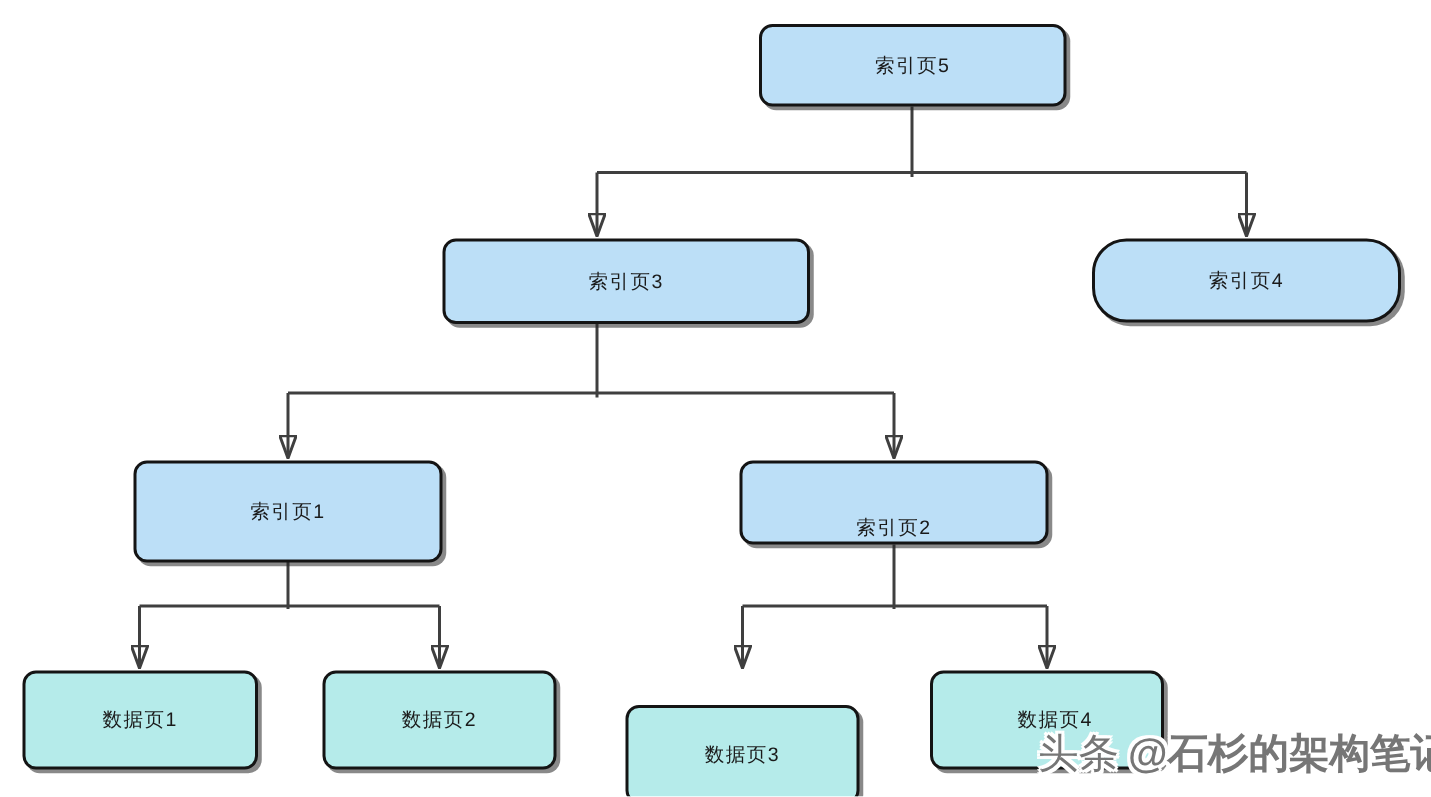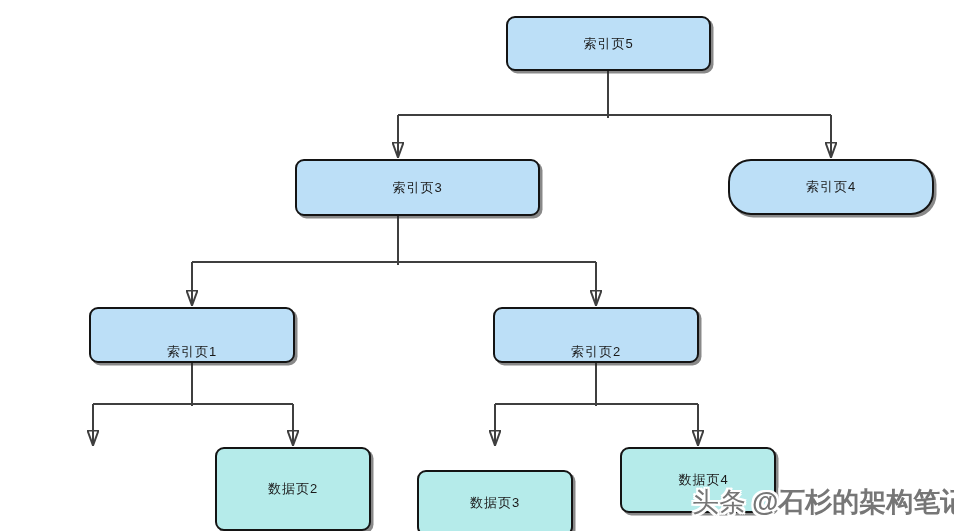--- a/index.html
+++ b/index.html
@@ -103,30 +103,33 @@
   </div>
 
   <div class="node index" style="left:295px;top:159px;width:245px;height:57px;">
     <span>索引页3</span>
   </div>
 
   <div class="node index" style="left:728px;top:159px;width:206px;height:56px;border-radius:23px;">
     <span>索引页4</span>
   </div>
 
-  <div class="node index" style="left:89px;top:307px;width:206px;height:56px;align-items:flex-end;">
+  <div class="node index" style="left:89px;top:307px;width:206px;height:68px;">
     <span>索引页1</span>
   </div>
 
   <div class="node index" style="left:493px;top:307px;width:206px;height:56px;align-items:flex-end;">
     <span>索引页2</span>
   </div>
 
+  <div class="node data" style="left:15px;top:447px;width:157px;height:66px;">
+    <span>数据页1</span>
+  </div>
 
-  <div class="node data" style="left:215px;top:447px;width:156px;height:84px;">
+  <div class="node data" style="left:215px;top:447px;width:156px;height:66px;">
     <span>数据页2</span>
   </div>
 
   <div class="node data" style="left:417px;top:470px;width:156px;height:66px;">
     <span>数据页3</span>
   </div>
 
   <div class="node data" style="left:620px;top:447px;width:156px;height:66px;padding-left:11px;">
     <span>数据页4</span>
   </div>

